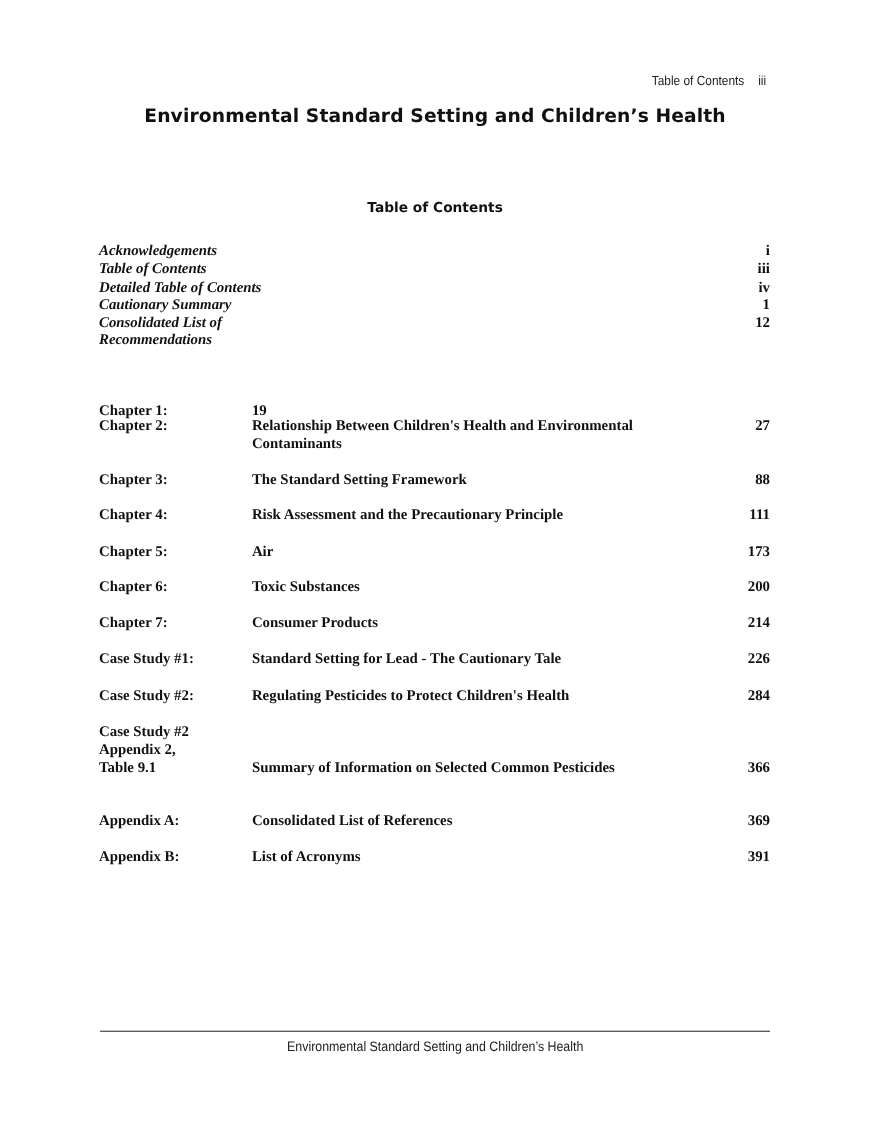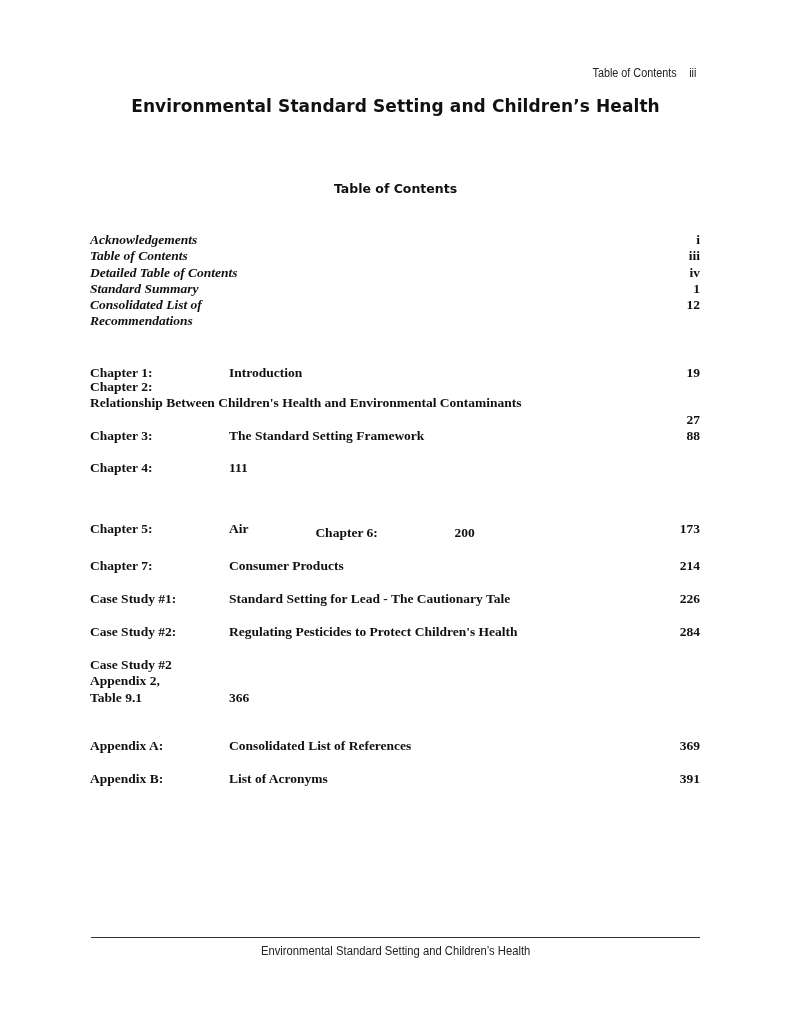--- a/index.html
+++ b/index.html
@@ -13,21 +13,21 @@
     .doc-title {
       position: absolute; top: 96px; left: 0; width: 791px; text-align: center;
       font-family: "DejaVu Sans", sans-serif; font-weight: bold; font-size: 17px; color: #111;
       letter-spacing: 0.1px;
     }
     .toc-heading {
       position: absolute; top: 181px; left: 0; width: 791px; text-align: center;
       font-family: "DejaVu Sans", sans-serif; font-weight: bold; font-size: 12.5px; color: #111;
     }
     .front {
-      position: absolute; top: 232px; left: 90px; width: 610px;
+      position: absolute; top: 220px; left: 90px; width: 610px;
       font-family: "Liberation Serif", serif; font-weight: bold; font-style: italic; font-size: 13.5px;
       line-height: 16.3px;
     }
     .front .row { display: flex; justify-content: space-between; }
     .front .pn { font-style: normal; }
     .entries {
       position: absolute; top: 346px; left: 90px; width: 610px;
       font-family: "Liberation Serif", serif; font-weight: bold; font-size: 13.5px; line-height: 16.3px;
     }
     .entry { display: flex; position: absolute; left: 0; width: 610px; }
@@ -62,79 +62,81 @@
     </div>
   <div class="row">
       <span>Table of Contents</span>
       <span class="pn">iii</span>
     </div>
   <div class="row">
       <span>Detailed Table of Contents</span>
       <span class="pn">iv</span>
     </div>
   <div class="row">
-      <span>Standard Summary</span>
+      <span>Cautionary Summary</span>
       <span class="pn">1</span>
     </div>
   <div class="row">
       <span>Consolidated List of</span>
       <span class="pn">12</span>
     </div>
   <div class="row">
       <span>Recommendations</span>
       <span class="pn"></span>
     </div>
 </div>
 
 <div class="entries" id="entries">
     <div class="entry" style="top: 0px; margin-top: 19px;">
       <span class="lbl">Chapter 1:</span>
-      <span class="ttl">Introduction</span>
       <span class="pn">19</span>
     </div>
-    <div class="entry" style="top: 33px; flex-direction: column;">
+    <div class="entry" style="top: 33px;">
       <span class="lbl">Chapter 2:</span>
       <span class="ttl" style="padding-right: 90px;">Relationship Between Children's Health and Environmental Contaminants</span>
       <span class="pn">27</span>
     </div>
     <div class="entry" style="top: 82px;">
       <span class="lbl">Chapter 3:</span>
       <span class="ttl">The Standard Setting Framework</span>
       <span class="pn">88</span>
     </div>
     <div class="entry" style="top: 114px;">
       <span class="lbl">Chapter 4:</span>
+      <span class="ttl">Risk Assessment and the Precautionary Principle</span>
       <span class="pn">111</span>
     </div>
-    <div class="entry" style="top: 147px; margin-top: 28px;">
+    <div class="entry" style="top: 147px;">
       <span class="lbl">Chapter 5:</span>
       <span class="ttl">Air</span>
       <span class="pn">173</span>
     </div>
     <div class="entry" style="top: 179px; justify-content: center;">
       <span class="lbl">Chapter 6:</span>
+      <span class="ttl">Toxic Substances</span>
       <span class="pn">200</span>
     </div>
     <div class="entry" style="top: 212px;">
       <span class="lbl">Chapter 7:</span>
       <span class="ttl">Consumer Products</span>
       <span class="pn">214</span>
     </div>
     <div class="entry" style="top: 245px;">
       <span class="lbl">Case Study #1:</span>
       <span class="ttl">Standard Setting for Lead - The Cautionary Tale</span>
       <span class="pn">226</span>
     </div>
     <div class="entry" style="top: 278px;">
       <span class="lbl">Case Study #2:</span>
       <span class="ttl">Regulating Pesticides to Protect Children's Health</span>
       <span class="pn">284</span>
     </div>
     <div class="entry" style="top: 311px; align-items: flex-end;">
       <span class="lbl" style="width: 100px; margin-right: 39px;">Case Study #2 Appendix 2, Table 9.1</span>
+      <span class="ttl">Summary of Information on Selected Common Pesticides</span>
       <span class="pn">366</span>
     </div>
     <div class="entry" style="top: 392px;">
       <span class="lbl">Appendix A:</span>
       <span class="ttl">Consolidated List of References</span>
       <span class="pn">369</span>
     </div>
     <div class="entry" style="top: 425px;">
       <span class="lbl">Appendix B:</span>
       <span class="ttl">List of Acronyms</span>

